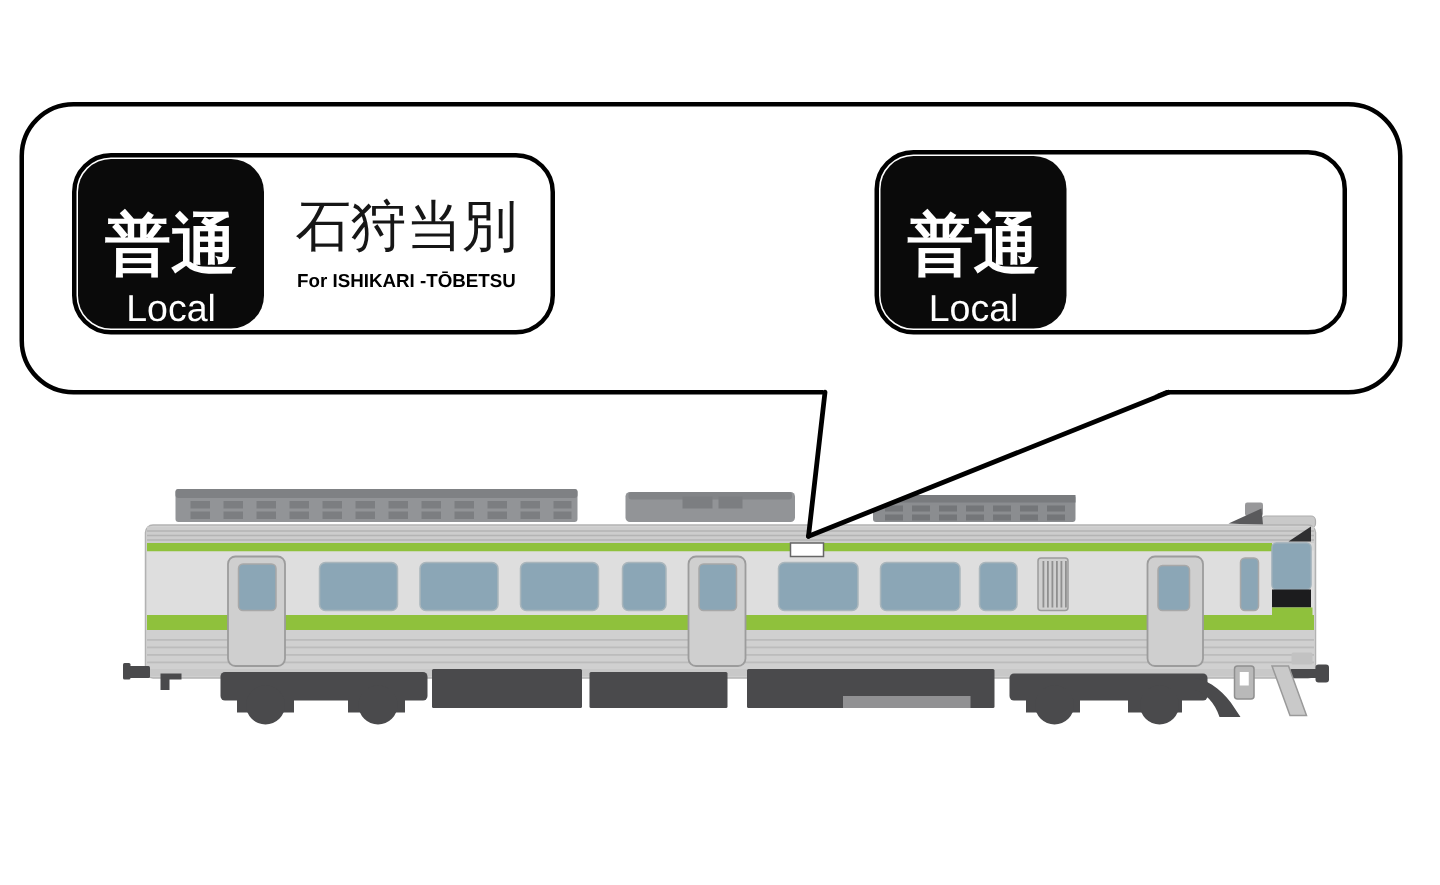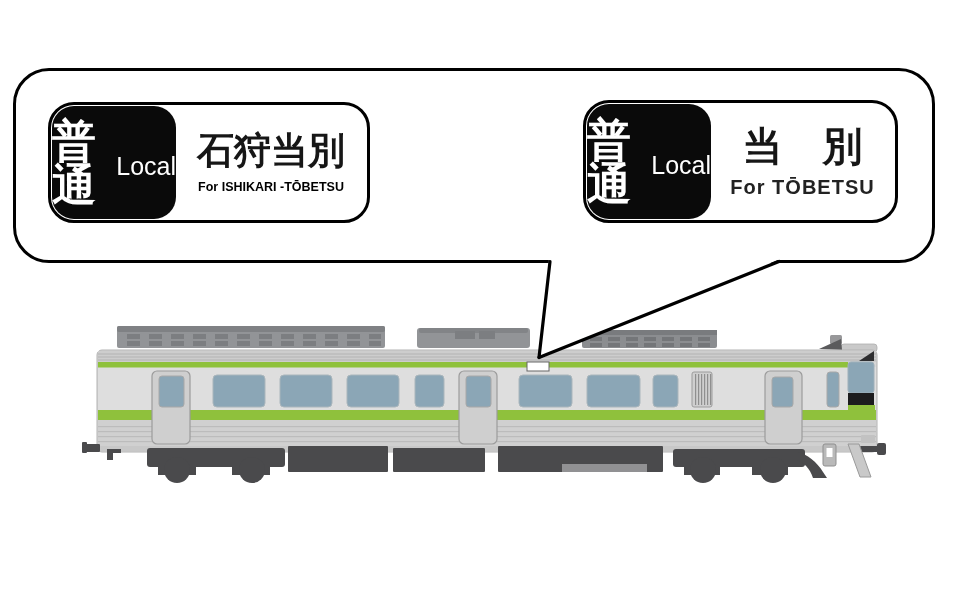--- a/index.html
+++ b/index.html
@@ -11,28 +11,28 @@
   
   .bubble{position:absolute;left:13px;top:68px;width:922px;height:195px;box-sizing:border-box;
           background:#ffffff;border:3px solid var(--bubble-border,#000);border-radius:36px;z-index:2;}
   
   .sign{position:absolute;z-index:4;box-sizing:border-box;background:#ffffff;
         border:3px solid var(--sign-border,#000);border-radius:26px;}
   #sign-left{left:48px;top:102px;width:322px;height:121px;}
   #sign-right{left:583px;top:100px;width:315px;height:123px;}
   .black-box{position:absolute;left:1px;top:1px;bottom:1px;width:124px;
              background:var(--sign-box-bg,#0a0a0a);border-radius:22px;
-             display:flex;flex-direction:row;align-items:center;justify-content:flex-end;
+             display:flex;flex-direction:column;align-items:center;justify-content:flex-end;
              color:var(--sign-box-text,#fff);}
   .type-ja{font-weight:bold;font-size:44px;line-height:1;}
   .type-en{font-weight:normal;font-size:25px;line-height:1;margin-top:8px;}
   .dest{position:absolute;left:125px;right:1px;top:1px;bottom:1px;
         display:flex;flex-direction:column;align-items:center;justify-content:center;
         color:var(--dest-text,#161616);}
-  .dest-ja{font-weight:bold;font-size:37px;line-height:1;white-space:pre;}
+  .dest-ja{font-weight:normal;font-size:37px;line-height:1;white-space:pre;}
   #sign-right .dest-ja{font-size:40px;}
   .dest-en{font-weight:bold;font-size:12.5px;line-height:1;margin-top:12px;color:#000000;}
   #sign-right .dest-en{font-size:20px;margin-top:11px;letter-spacing:1px;color:#222;}
   
   .or-text{position:absolute;left:399px;top:166px;width:160px;text-align:center;z-index:4;
            font-family:"Liberation Serif","DejaVu Serif",serif;font-size:38px;line-height:1.1;
            color:var(--or-text,#191930);}
 </style>
 </head>
 <body>
@@ -228,19 +228,15 @@
       <div class="dest-en">For ISHIKARI -TŌBETSU</div>
     </div>
   </div>
 
 
   <div class="sign" id="sign-right">
     <div class="black-box">
       <div class="type-ja">普通</div>
       <div class="type-en">Local</div>
     </div>
-    <div class="dest">
-      <div class="dest-ja">当　別</div>
-      <div class="dest-en">For TŌBETSU</div>
-    </div>
   </div>
 
 </div>
 
 </body></html>

